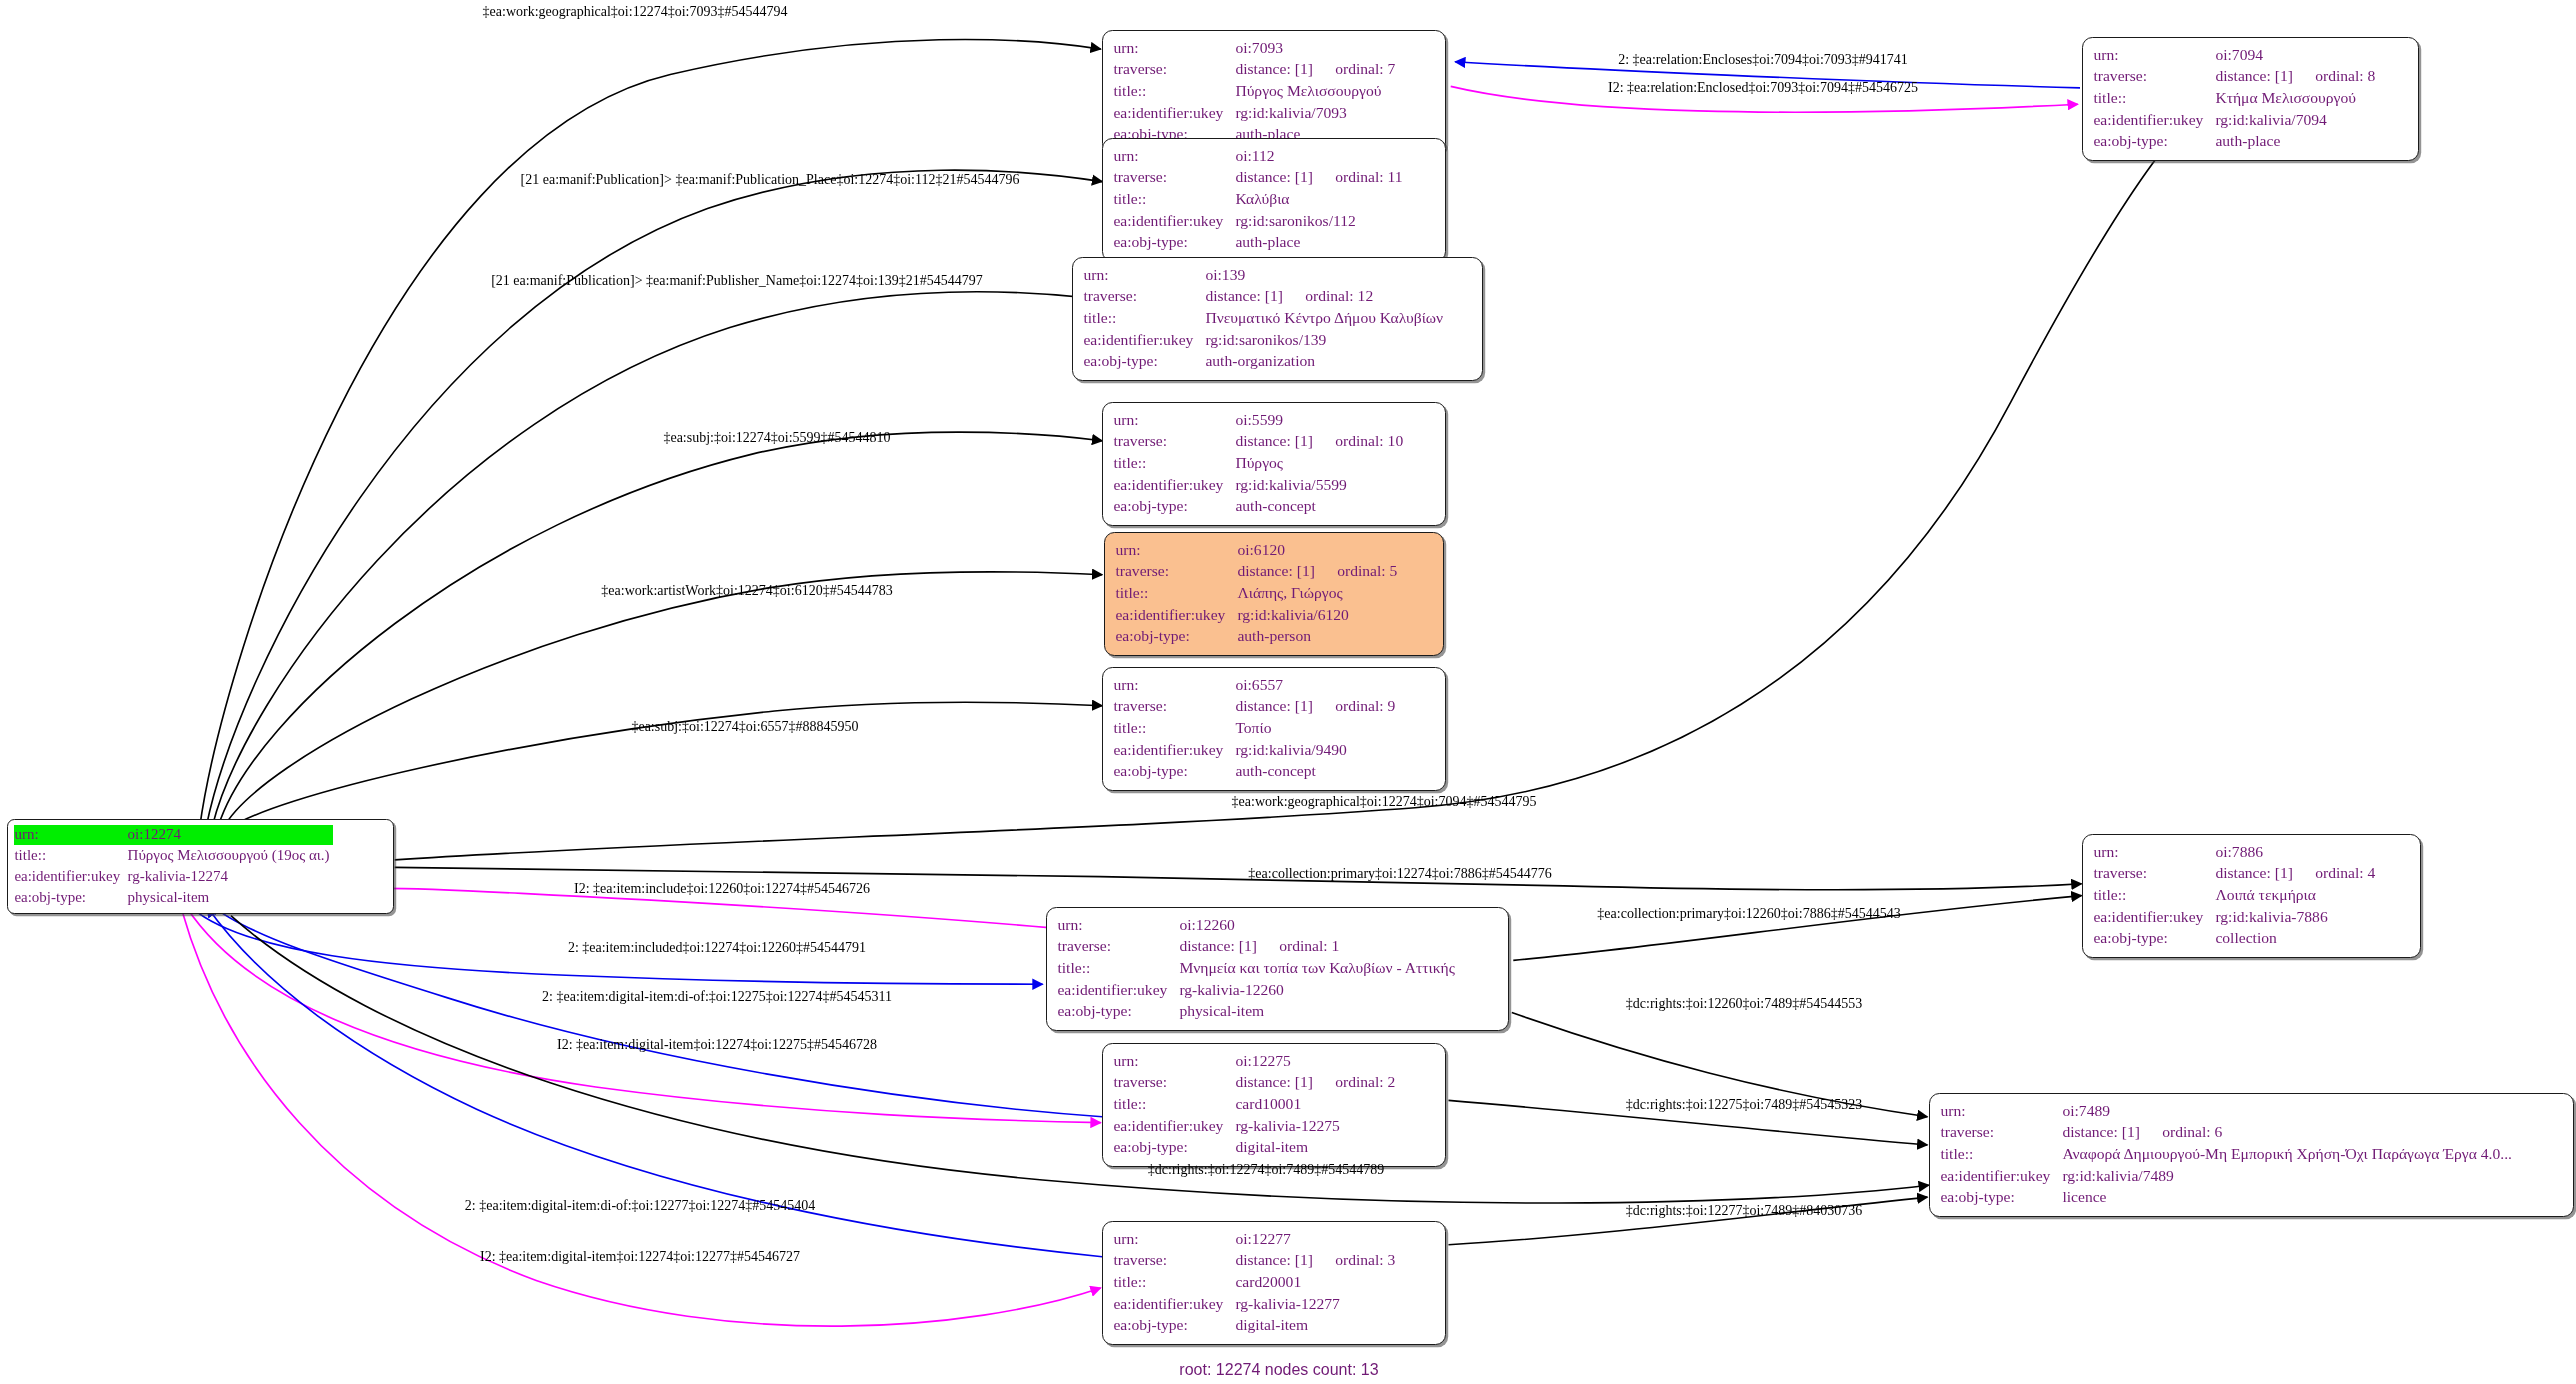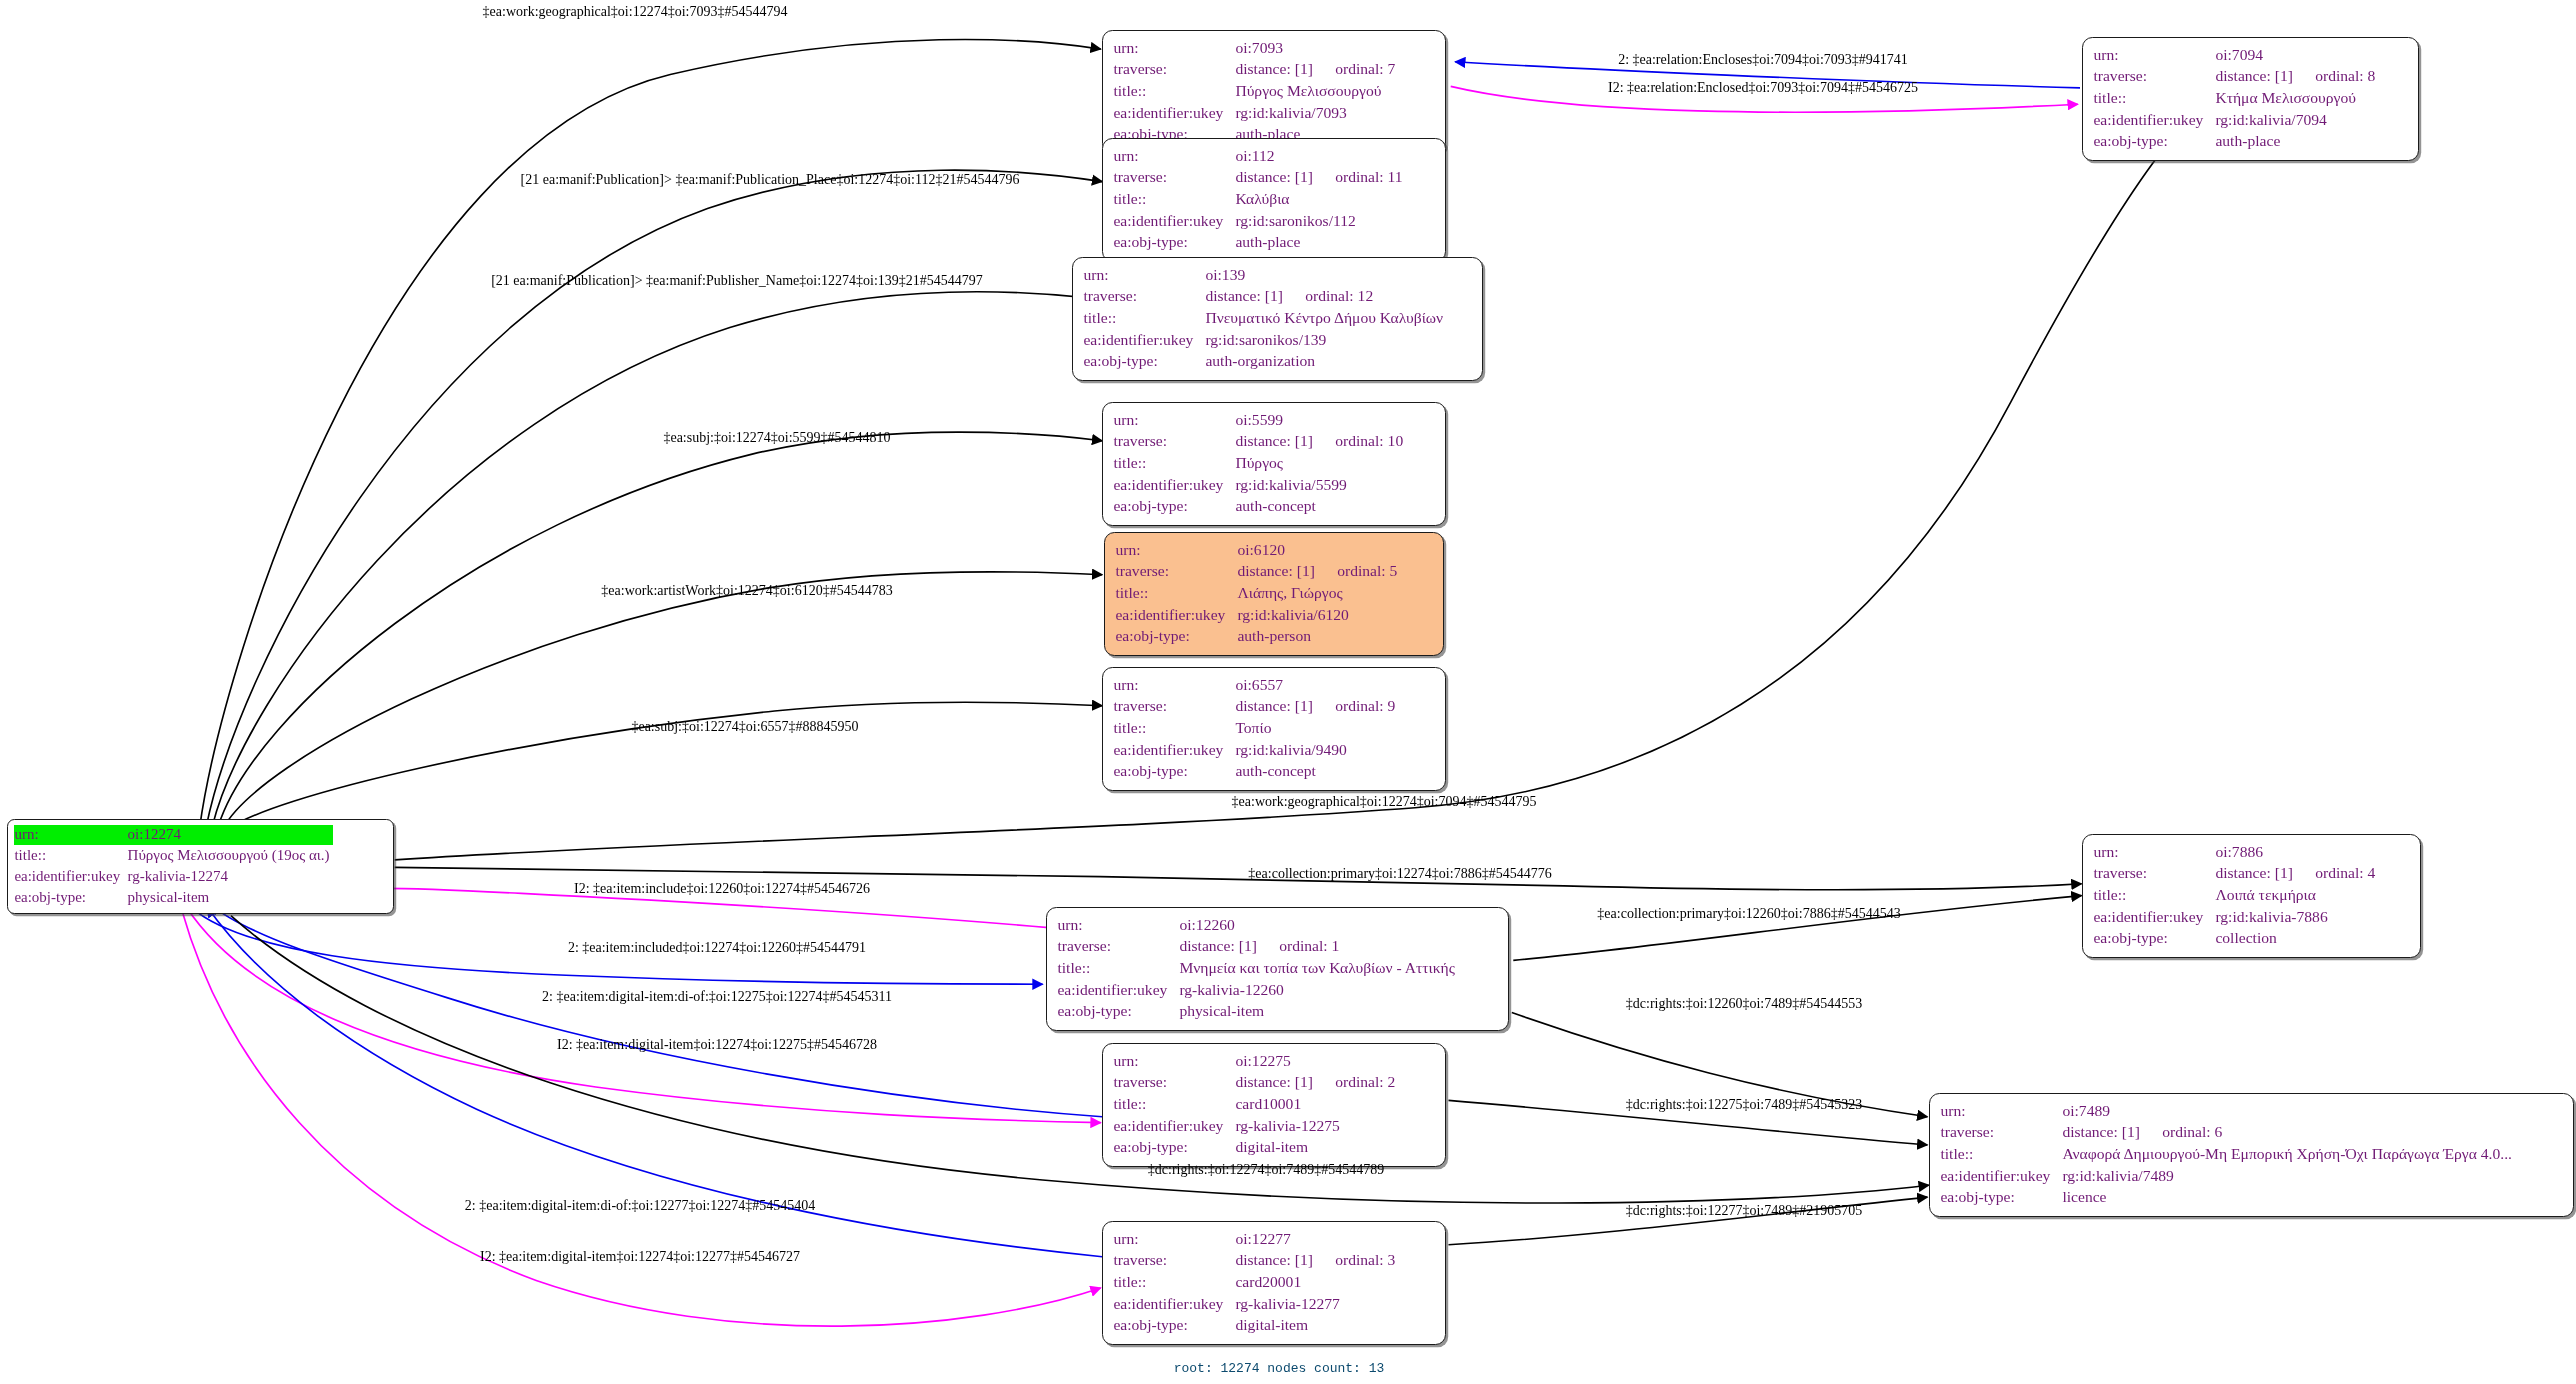--- a/index.html
+++ b/index.html
@@ -74,23 +74,23 @@
     position: absolute;
     font-family: "Liberation Serif", "DejaVu Serif", serif;
     font-size: 14px;
     color: #000000;
     white-space: nowrap;
     transform: translateX(-50%);
     background: transparent;
   }
   .footer-label {
     position: absolute;
-    font-family: Liberation Mono, monospace;
-    font-size: 13px;
-    color: #0c4a6e;
+    font-family: Liberation Sans, sans-serif;
+    font-size: 16px;
+    color: #701a75;
     white-space: nowrap;
     transform: translateX(-50%);
   }
 </style>
 </head>
 <body>
 
 <div id="canvas">
 
   <svg id="edge-layer" viewBox="0 0 3459 1859" preserveAspectRatio="none">
@@ -532,18 +532,18 @@
   <div class="edge-label" style="left:1744px; top:996px;">‡dc:rights:‡oi:12260‡oi:7489‡#54544553</div>
 
   <div class="edge-label" style="left:1744px; top:1097px;">‡dc:rights:‡oi:12275‡oi:7489‡#54545323</div>
 
   <div class="edge-label" style="left:1266px; top:1162px;">‡dc:rights:‡oi:12274‡oi:7489‡#54544789</div>
 
   <div class="edge-label" style="left:640px; top:1198px;">2: ‡ea:item:digital-item:di-of:‡oi:12277‡oi:12274‡#54545404</div>
 
   <div class="edge-label" style="left:640px; top:1249px;">I2: ‡ea:item:digital-item‡oi:12274‡oi:12277‡#54546727</div>
 
-  <div class="edge-label" style="left:1744px; top:1203px;">‡dc:rights:‡oi:12277‡oi:7489‡#21905705</div>
+  <div class="edge-label" style="left:1744px; top:1203px;">‡dc:rights:‡oi:12277‡oi:7489‡#84030736</div>
 
   <div class="footer-label" style="left:1279px; top:1361px;">root: 12274 nodes count: 13</div>
 
 </div>
 
 
 </body></html>

